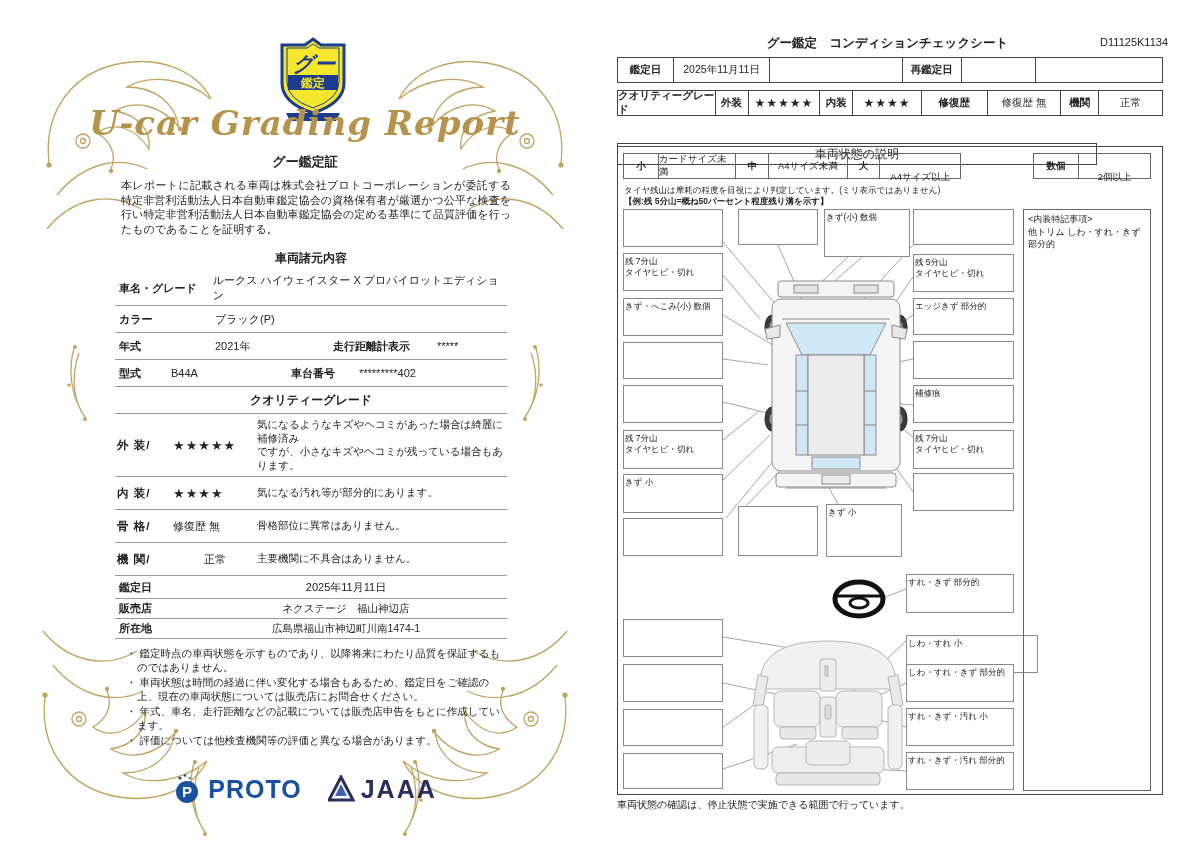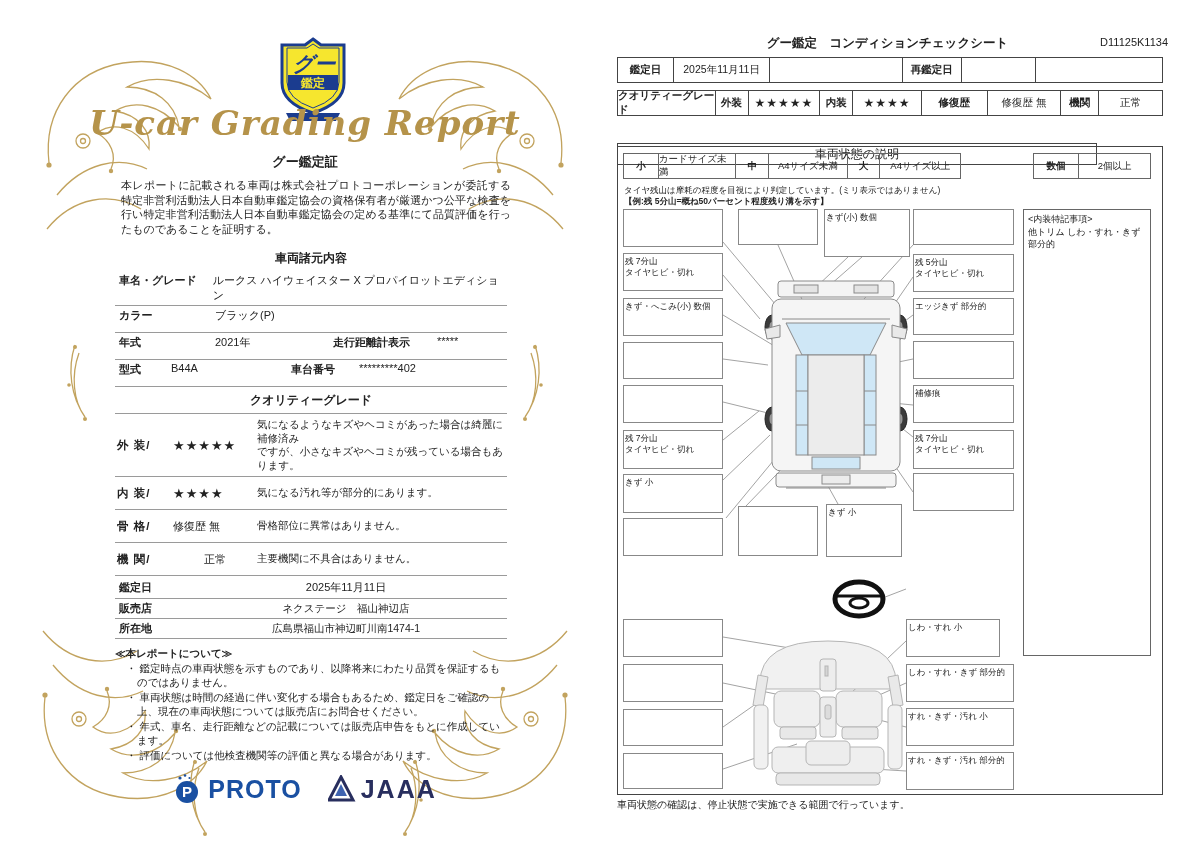--- a/index.html
+++ b/index.html
@@ -14,21 +14,21 @@
 
   #badge { position:absolute; left:243px; top:12px; width:70px; height:86px; }
   #cert-title { position:absolute; left:0; top:78px; width:540px; text-align:center;
     font-family:"DejaVu Serif", serif; font-style:italic; font-weight:bold;
     font-size:34px; color:#b5934a; letter-spacing:1px; }
   #cert-sub { position:absolute; left:0; top:128px; width:540px; text-align:center; font-size:13px; font-weight:bold; }
   #cert-intro { position:absolute; left:86px; top:153px; width:390px; font-size:11px; line-height:14.5px; text-align:justify; }
 
   #cert-flow { position:absolute; left:80px; top:222px; width:392px; }
   .sec-title { text-align:center; font-weight:bold; font-size:12px; padding:3px 0 4px 0; }
-  .srow { display:flex; align-items:flex-start; border-bottom:1px solid #9a9a9a; min-height:27px; font-size:11px; padding:2px 4px; }
+  .srow { display:flex; align-items:center; border-bottom:1px solid #9a9a9a; min-height:27px; font-size:11px; padding:2px 4px; }
   .srow:first-of-type { border-top:1px solid #9a9a9a; }
   .slabel { font-weight:bold; }
   .grow { display:flex; align-items:center; border-bottom:1px solid #9a9a9a; font-size:10.5px; padding:4px 2px; min-height:33px; }
   .glabel { width:56px; font-weight:bold; font-size:11.5px; letter-spacing:1px; }
   .gval { width:84px; font-size:13px; letter-spacing:1px; }
   .gval.txt { font-size:11px; letter-spacing:0; }
   .gdesc { flex:1; line-height:13.5px; white-space:pre-line; }
   .mrow { display:flex; align-items:center; border-bottom:1px solid #9a9a9a; min-height:20px; font-size:10.5px; padding:1px 4px; }
   .mlabel { width:70px; font-weight:bold; font-size:11px; }
   .mval { flex:1; text-align:center; }
@@ -50,29 +50,29 @@
   .htable .cell:last-child { border-right:none; }
   .cell.star { font-size:12px; letter-spacing:1px; }
   .cell.b { font-weight:bold; }
 
   #desc-head { position:absolute; left:12px; top:94px; width:480px; height:22px; border:1px solid #444;
     display:flex; align-items:center; justify-content:center; font-weight:normal; font-size:12px;margin-top:19px; }
   #desc-box { position:absolute; left:12px; top:116px; width:546px; height:649px; border:1px solid #444; }
 
   .legendbar { position:absolute; display:flex; border:1px solid #666; height:26px; }
   .legendbar .cell { border-right:1px solid #666; display:flex; align-items:center; justify-content:center; font-size:9.5px; height:100%; }
-  .legendbar .cell:last-child { border-right:none; }
+  .legendbar .cell:last-child { border-right:none;margin-top:11px; }
   .tire-note { position:absolute; left:6px; font-size:8.5px; line-height:11px; }
 
   .abox { position:absolute; border:1px solid #888; background:#fff; font-size:8.5px; line-height:11px;
     padding:2px 1px; white-space:pre-line; z-index:3; overflow:hidden; }
   #leader-svg { position:absolute; inset:0; z-index:1; }
   .diagram { position:absolute; z-index:2; }
 
-  #interior-note { position:absolute; left:405px; top:62px; width:128px; height:447px; border:1px solid #666;
+  #interior-note { position:absolute; left:405px; top:62px; width:128px; height:582px; border:1px solid #666;
     padding:3px 4px; font-size:9px; line-height:12px; z-index:3; }
   #interior-note .nt { margin-bottom:1px; }
   #sheet-footer { position:absolute; left:12px; top:768px; font-size:10px;text-align:right; }
 </style>
 </head>
 <body>
 
 <div id="stage">
 
   <div id="cert">
@@ -174,21 +174,20 @@
       <div class="mrow">
         <span class="mlabel">販売店</span>
         <span class="mval">ネクステージ　福山神辺店</span>
       </div>
       <div class="mrow">
         <span class="mlabel">所在地</span>
         <span class="mval">広島県福山市神辺町川南1474-1</span>
       </div>
 
       <div id="about">
-        <div class="atitle">≪本レポートについて≫</div>
         <div class="aitem">・ 鑑定時点の車両状態を示すものであり、以降将来にわたり品質を保証するものではありません。</div>
         <div class="aitem">・ 車両状態は時間の経過に伴い変化する場合もあるため、鑑定日をご確認の上、現在の車両状態については販売店にお問合せください。</div>
         <div class="aitem">・ 年式、車名、走行距離などの記載については販売店申告をもとに作成しています。</div>
         <div class="aitem">・ 評価については他検査機関等の評価と異なる場合があります。</div>
       </div>
     </div>
 
     <div id="logos">
       <div class="logo">
         <svg width="30" height="32" viewBox="0 0 30 32">
@@ -373,21 +372,22 @@
       <div class="abox" style="left:295px; top:326px; width:101px; height:38px"></div>
 
       <div class="abox" style="left:120px; top:359px; width:80px; height:50px"></div>
       <div class="abox" style="left:208px; top:357px; width:76px; height:53px">きず 小</div>
 
       <div class="abox" style="left:5px; top:472px; width:100px; height:38px"></div>
       <div class="abox" style="left:5px; top:517px; width:100px; height:38px"></div>
       <div class="abox" style="left:5px; top:562px; width:100px; height:37px"></div>
       <div class="abox" style="left:5px; top:606px; width:100px; height:36px"></div>
 
-      <div class="abox" style="left:288px; top:472px; width:94px; height:38px">しわ・すれ 小</div>
+      <div class="abox" style="left:288px; top:427px; width:108px; height:39px">すれ・きず 部分的</div>
+      <div class="abox" style="left:288px; top:488px; width:132px; height:38px">しわ・すれ 小</div>
       <div class="abox" style="left:288px; top:517px; width:108px; height:38px">しわ・すれ・きず 部分的</div>
       <div class="abox" style="left:288px; top:561px; width:108px; height:38px">すれ・きず・汚れ 小</div>
       <div class="abox" style="left:288px; top:605px; width:108px; height:38px">すれ・きず・汚れ 部分的</div>
 
       <div id="interior-note">
         <div class="nt">&lt;内装特記事項&gt;</div>
         <div>他トリム しわ・すれ・きず 部分的</div>
       </div>
     </div>
 

